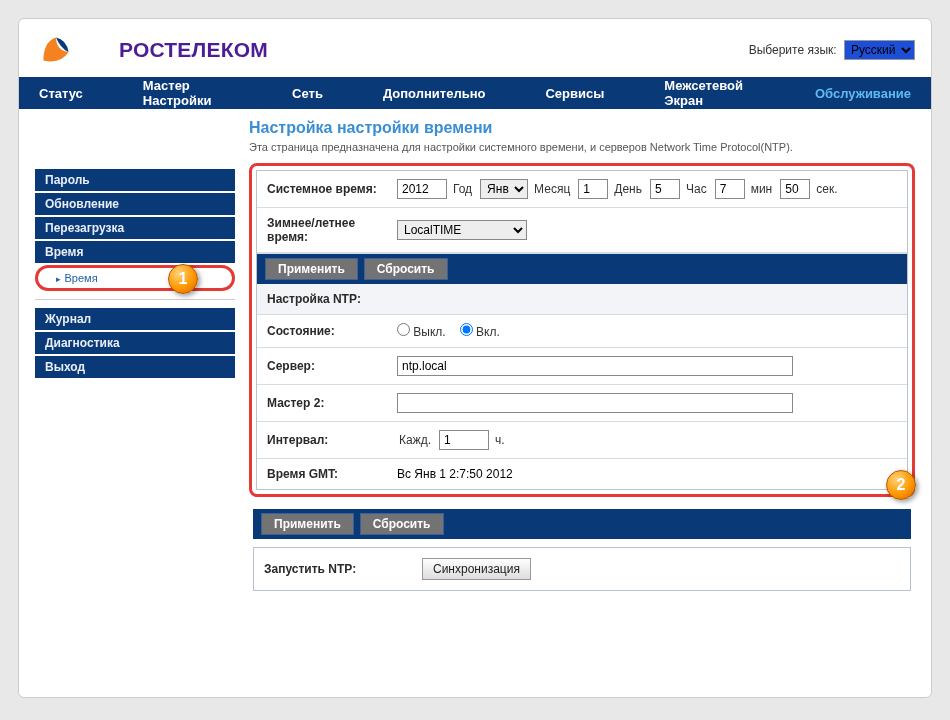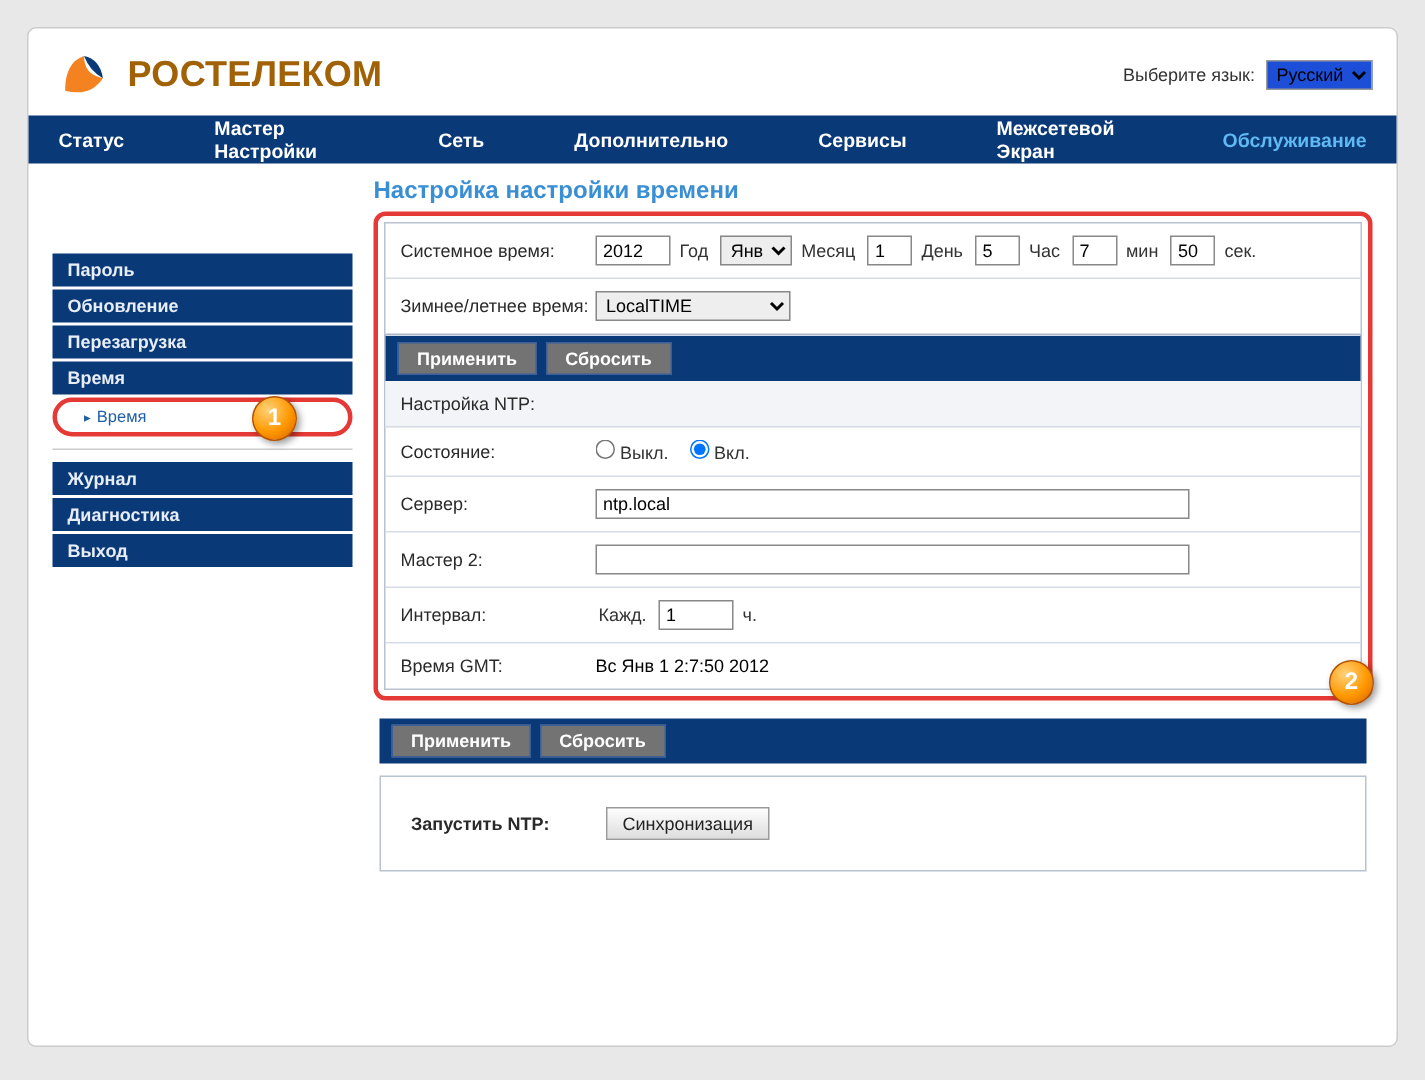--- a/index.html
+++ b/index.html
@@ -1,21 +1,21 @@
 <!DOCTYPE html>
 <html><head>
 <meta charset="utf-8">
 <style>
 * { box-sizing: border-box; margin: 0; padding: 0; }
 body { font-family: Arial, sans-serif; font-size: 12px; background: #e8e8e8; width: 950px; height: 720px; overflow: hidden; }
 .outer { background: #fff; margin: 18px; border: 1px solid #ccc; border-radius: 6px; padding: 0 0 10px 0; min-height: 680px; position: relative; }
 .topbar { display: flex; justify-content: space-between; align-items: center; padding: 10px 16px 6px 16px; }
 .logo { display: flex; align-items: center; }
 .logo-mark { width: 42px; height: 42px; margin-right: 8px; }
-.logo-text { font-size: 24px; font-weight: bold; color: #a16207; letter-spacing: 0.2px; }
+.logo-text { font-size: 21px; font-weight: bold; color: #4c1d95; letter-spacing: 0.2px; margin-left: 34px; }
 .lang { font-size: 12px; color: #333; }
 .lang select { font-size: 12px; margin-left: 4px; border: 1px solid #999; background: #1d4ed8; padding: 1px 2px; }
 .nav { background: #0a3978; color: #fff; display: flex; align-items: center; height: 32px; padding: 0 6px; gap: 32px; }
 .nav-item { padding: 0 14px; font-size: 13px; font-weight: bold; cursor: pointer; color: #fff; height: 32px; display: flex; align-items: center; }
 .nav-item.active { color: #5fb9f2; }
 .body { display: flex; padding: 10px 16px 0 16px; }
 .sidebar { width: 200px; flex-shrink: 0; padding-top: 50px; }
 .side-item { background: #0a3978; color: #e8eef7; font-weight: bold; font-size: 12px; padding: 4px 10px; margin-bottom: 2px; cursor: pointer; }
 .side-sub-wrap { border: 3px solid #e53935; border-radius: 18px; padding: 2px 8px; margin: 2px 0 4px 0; position: relative; }
 .side-sub { color: #1f5fa6; font-size: 11px; padding: 2px 4px 2px 10px; cursor: pointer; }
@@ -24,36 +24,36 @@
 .badge { position: absolute; width: 30px; height: 30px; border-radius: 50%; background: radial-gradient(circle at 35% 30%, #ffd27a, #ff9800 55%, #d66200); color: #fff; font-weight: bold; font-size: 16px; display: flex; align-items: center; justify-content: center; box-shadow: 2px 2px 5px rgba(0,0,0,0.4); border: 1px solid #b35300; }
 .badge1 { left: 130px; top: -4px; }
 .badge2 { right: -4px; bottom: -6px; }
 .content { flex: 1; padding-left: 14px; }
 .page-title { color: #3a8fd4; font-size: 16px; font-weight: bold; margin-bottom: 4px; }
 .page-desc { color: #555; font-size: 11px; margin-bottom: 10px; }
 .redbox { border: 3px solid #e53935; border-radius: 8px; position: relative; }
 .panel { border: 1px solid #b8c2d0; margin: 4px; }
 .row { display: flex; align-items: center; border-bottom: 1px solid #d6dce4; padding: 8px 10px; }
 .row:last-child { border-bottom: none; }
-.row-label { width: 130px; color: #2a2a2a; font-weight: normal; font-size: 12px; flex-shrink: 0; }
+.row-label { width: 130px; color: #2a2a2a; font-weight: bold; font-size: 12px; flex-shrink: 0; }
 .row-content { flex: 1; display: flex; align-items: center; flex-wrap: wrap; gap: 4px; }
 .row-content input[type=text] { border: 1px solid #888; padding: 2px 4px; font-size: 12px; height: 20px; }
 .row-content select { border: 1px solid #888; background: #eee; padding: 1px 2px; font-size: 12px; height: 20px; }
 .num-sm { width: 50px; }
 .num-xs { width: 30px; }
 .wide { width: 396px; }
 .wider { width: 364px; }
 .unit { font-size: 12px; color: #333; margin: 0 4px 0 2px; }
 .btnbar { background: #0a3978; padding: 4px 8px; display: flex; gap: 6px; border-top: 1px solid #d6dce4; }
 .btn { background: #737373; color: #fff; border: 1px solid #3a5f9a; padding: 3px 12px; font-size: 12px; font-weight: bold; cursor: pointer; }
 .btn-grey { background: linear-gradient(#fefefe, #ddd); color: #222; border: 1px solid #999; padding: 3px 10px; font-size: 12px; cursor: pointer; }
 .section-head { background: #f2f4f7; }
 .radio-lbl { font-size: 12px; color: #333; margin-right: 10px; }
 .btnbar-outer { background: #0a3978; padding: 4px 8px; display: flex; gap: 6px; margin: 12px 4px 8px 4px; }
-.sync-panel { border: 1px solid #b8c2d0; margin: 0 4px 4px 4px; padding: 20px; display: flex; align-items: center; }
+.sync-panel { border: 1px solid #b8c2d0; margin: 0 4px 4px 4px; padding: 10px; display: flex; align-items: center; gap: 28px; }
 .sync-label { width: 130px; font-weight: bold; font-size: 12px; color: #2a2a2a; }
 </style>
 </head>
 <body>
 
 <div class="outer">
   <div class="topbar">
     <div class="logo">
       <svg class="logo-mark" viewBox="0 0 40 40">
         <path d="M8 30 Q8 12 20 8 Q20 20 32 22 Q24 34 8 30 Z" fill="#f58220"></path>
@@ -88,20 +88,21 @@
         <div class="badge badge1">1</div>
       </div>
       <div class="side-divider"></div>
       <div class="side-item">Журнал</div>
       <div class="side-item">Диагностика</div>
       <div class="side-item">Выход</div>
     </div>
 
     <div class="content">
       <div class="page-title">Настройка настройки времени</div>
+      <div class="page-desc">Эта страница предназначена для настройки системного времени, и серверов Network Time Protocol(NTP).</div>
 
       <div class="redbox">
         <div class="panel">
           <div class="row">
             <div class="row-label">Системное время:</div>
             <div class="row-content">
               <input type="text" class="num-sm" value="2012" style="">
               <span class="unit">Год</span>
               <select><option>Янв</option></select>
               <span class="unit">Месяц</span>

